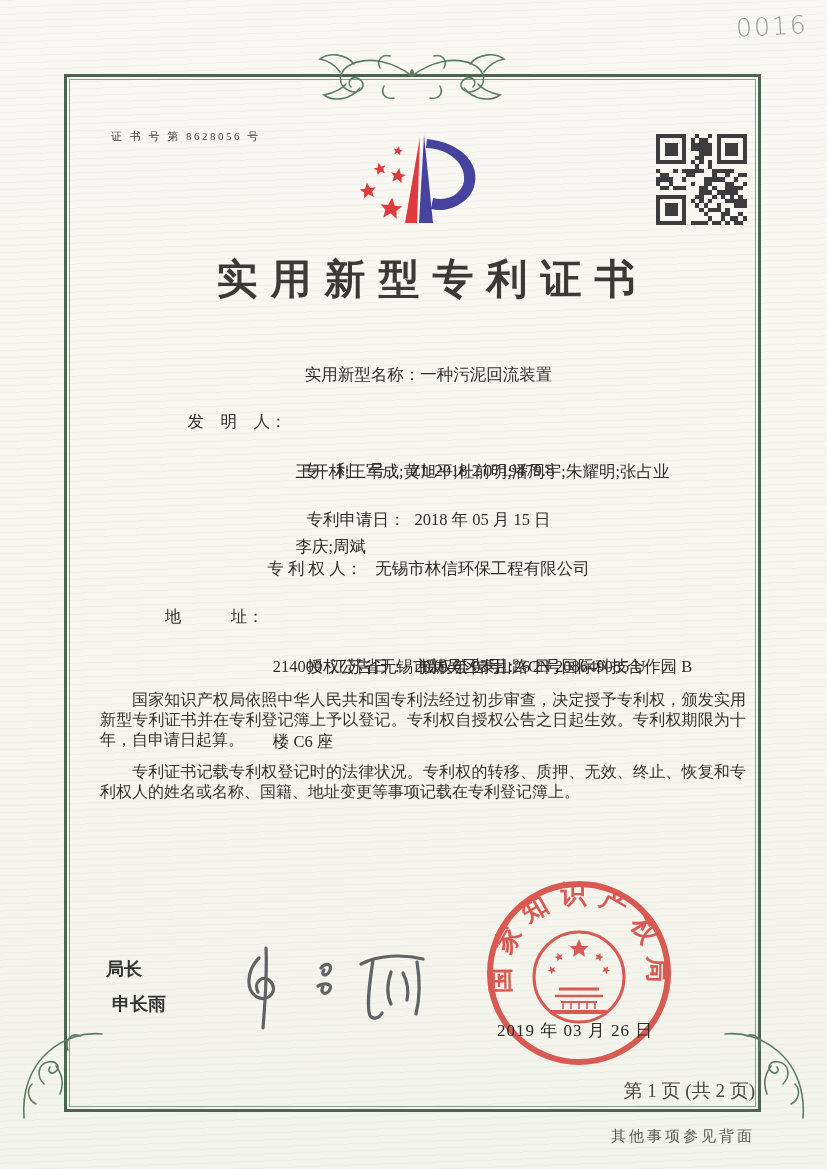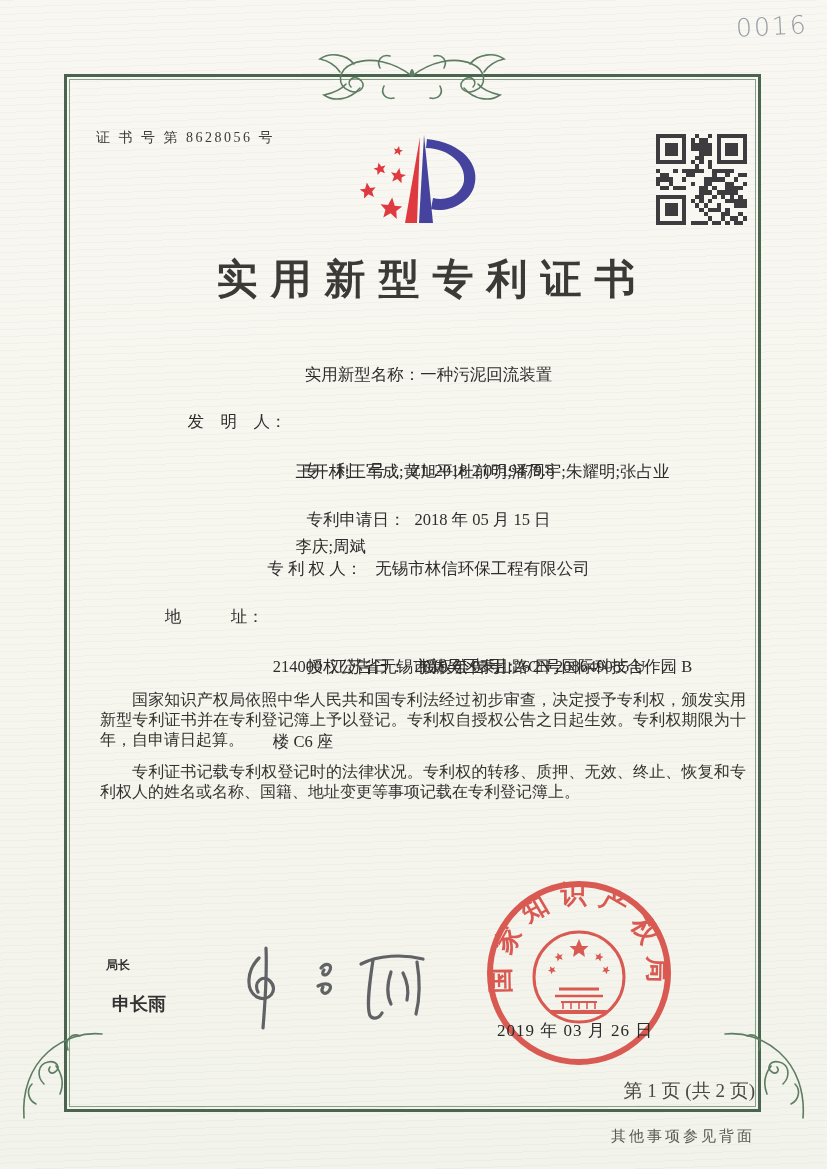--- a/index.html
+++ b/index.html
@@ -8,32 +8,32 @@
     background:
       repeating-linear-gradient(178deg, rgba(120,150,125,.055) 0 1px, rgba(0,0,0,0) 1px 7px),
       linear-gradient(180deg,#f8f7f1 0%,#f6f5ee 60%,#f2f3ea 100%);
     font-family:"Liberation Serif","DejaVu Serif",serif;
     color:#2e2d2b;
   }
   .frame{position:absolute;left:64px;top:74px;width:691px;height:1032px;border:3px solid #4a6450;}
   .frame-inner{position:absolute;inset:2px;border:1px solid #86a089;}
   .handwritten{position:absolute;left:736px;top:12px;font-family:"DejaVu Sans",sans-serif;
     font-size:25px;color:#969da3;transform:rotate(-3deg);letter-spacing:2px;font-weight:300;}
-  .cert-no{position:absolute;left:96px;top:129px;font-size:14px;letter-spacing:2.5px;color:#3c3b38;}
+  .cert-no{position:absolute;left:111px;top:129px;font-size:11px;letter-spacing:2.5px;color:#3c3b38;}
   .logo{position:absolute;left:343px;top:131px;}
   .qr{position:absolute;left:656px;top:134px;}
   .title{position:absolute;left:0;top:252px;width:100%;margin:0;text-align:center;
     font-size:41px;font-weight:700;letter-spacing:13px;color:#3b3a37;padding-left:19px;}
   .row{position:absolute;left:100px;right:70px;font-size:16.5px;line-height:25px;display:flex;align-items:flex-start;justify-content:center;}
   .lab{display:inline-block;min-width:108px;white-space:pre;flex:none;}
   .val{white-space:pre-wrap;}
   .pair2{position:absolute;left:320px;top:0;display:flex;}
   .para{position:absolute;left:100px;width:646px;margin:0;font-size:16px;line-height:20px;
     text-align:justify;text-indent:2em;color:#343330;}
-  .commissioner-title{position:absolute;left:106px;top:957px;font-size:12px;font-weight:700;color:#333;}
+  .commissioner-title{position:absolute;left:106px;top:957px;font-size:18px;font-weight:700;color:#333;}
   .commissioner-name{position:absolute;left:96px;top:992px;font-size:18px;font-weight:700;color:#333;padding-left:16px;}
   .signature{position:absolute;left:233px;top:942px;}
   .seal{position:absolute;left:479px;top:873px;}
   .seal-date{position:absolute;left:497px;top:1019px;font-size:17px;letter-spacing:1px;color:#2a2a2a;z-index:5;}
   .page-footer{position:absolute;left:64px;top:1078px;width:691px;text-align:right;font-size:19px;color:#4a4944;}
   .back-note{position:absolute;left:64px;top:1127px;width:691px;text-align:right;font-size:15px;color:#5a5953;letter-spacing:3px;}
   .orn{position:absolute;}
   .orn-top{left:302px;top:46px;}
   .orn-bl{left:16px;top:1022px;}
   .orn-br{left:721px;top:1022px;}

